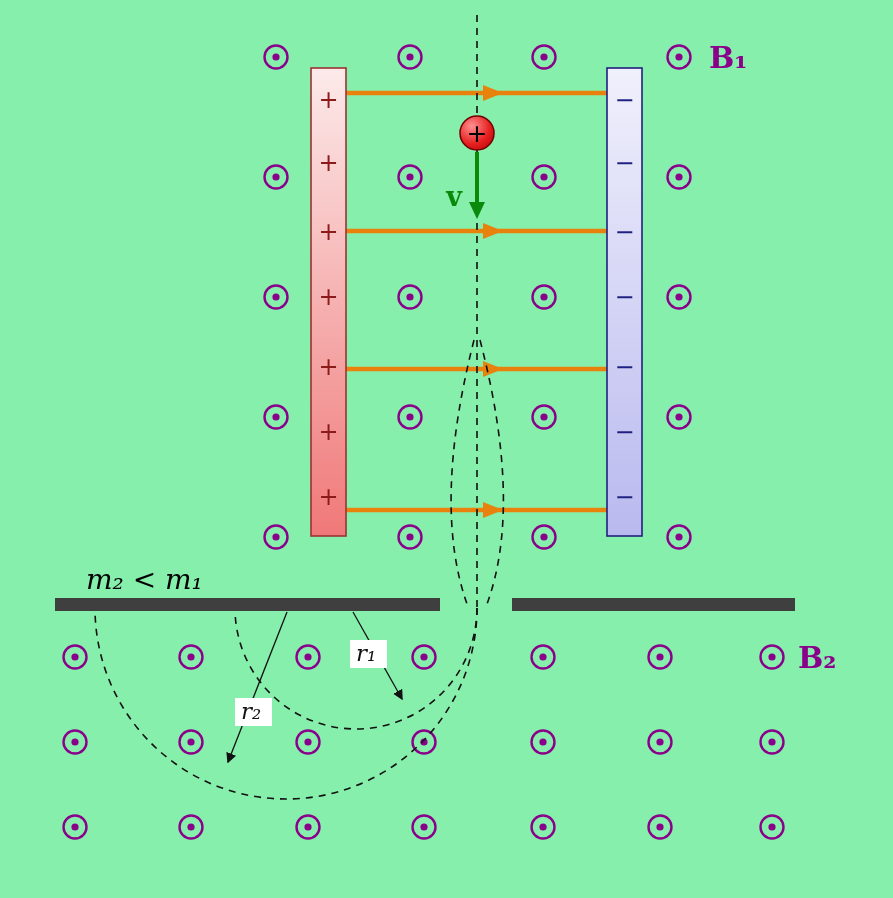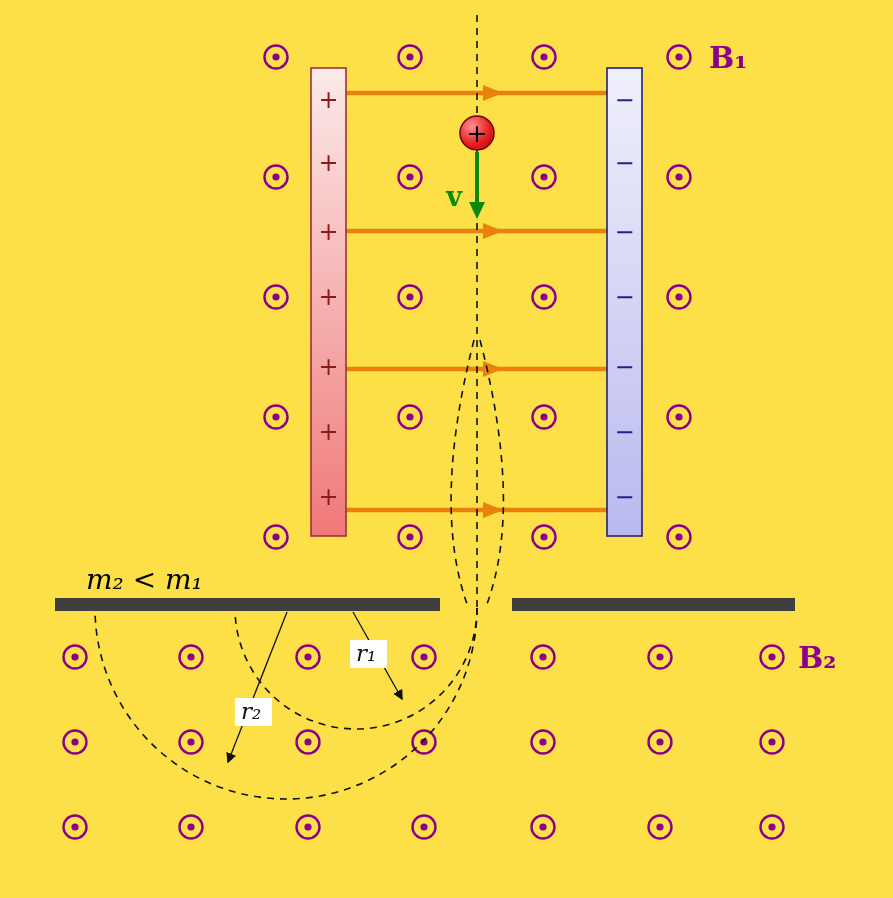--- a/index.html
+++ b/index.html
@@ -1,16 +1,16 @@
 <!DOCTYPE html>
 <html><head>
 <meta charset="utf-8">
 <style>
   html, body { margin: 0; padding: 0; background: #ffffff; }
-  .stage { position: relative; width: 893px; height: 898px; background: #fde047; overflow: hidden; }
+  .stage { position: relative; width: 893px; height: 898px; background: #86efac; overflow: hidden; }
   .stage svg { display: block; width: 893px; height: 898px; }
   text { font-family: "DejaVu Serif", serif; user-select: none; }
   .lbl-field    { font-weight: bold; font-size: 30px; }
   .lbl-mass     { font-style: italic; font-size: 28px; }
   .lbl-radius   { font-style: italic; font-size: 23px; }
   .lbl-v        { font-weight: bold; font-size: 27px; }
   .plate-sign   { font-family: "DejaVu Sans", sans-serif; font-size: 24px; }
   .particle-sign{ font-family: "DejaVu Sans", sans-serif; font-size: 25px; }
 </style>
 </head>

